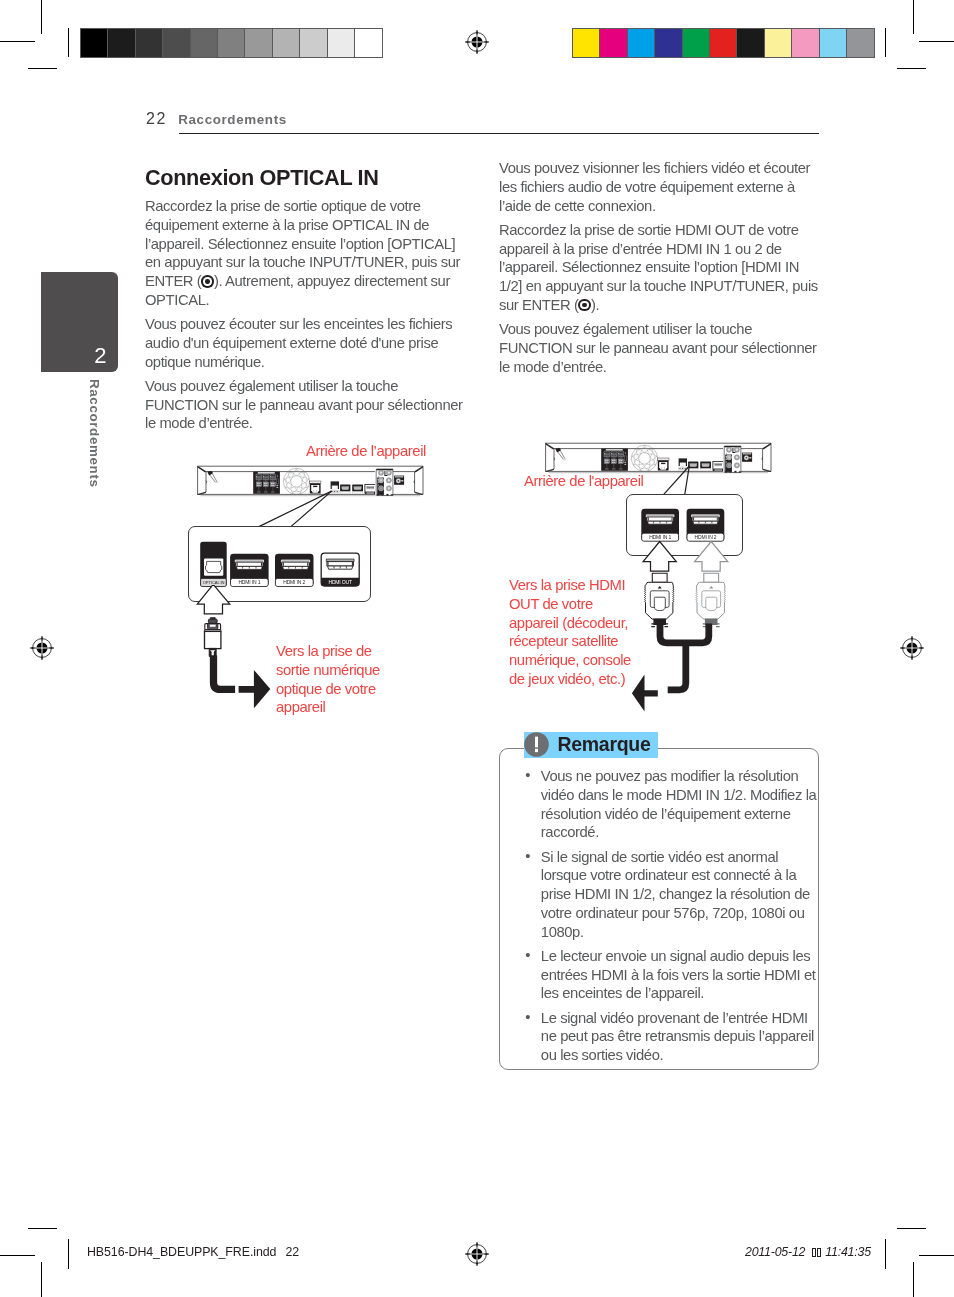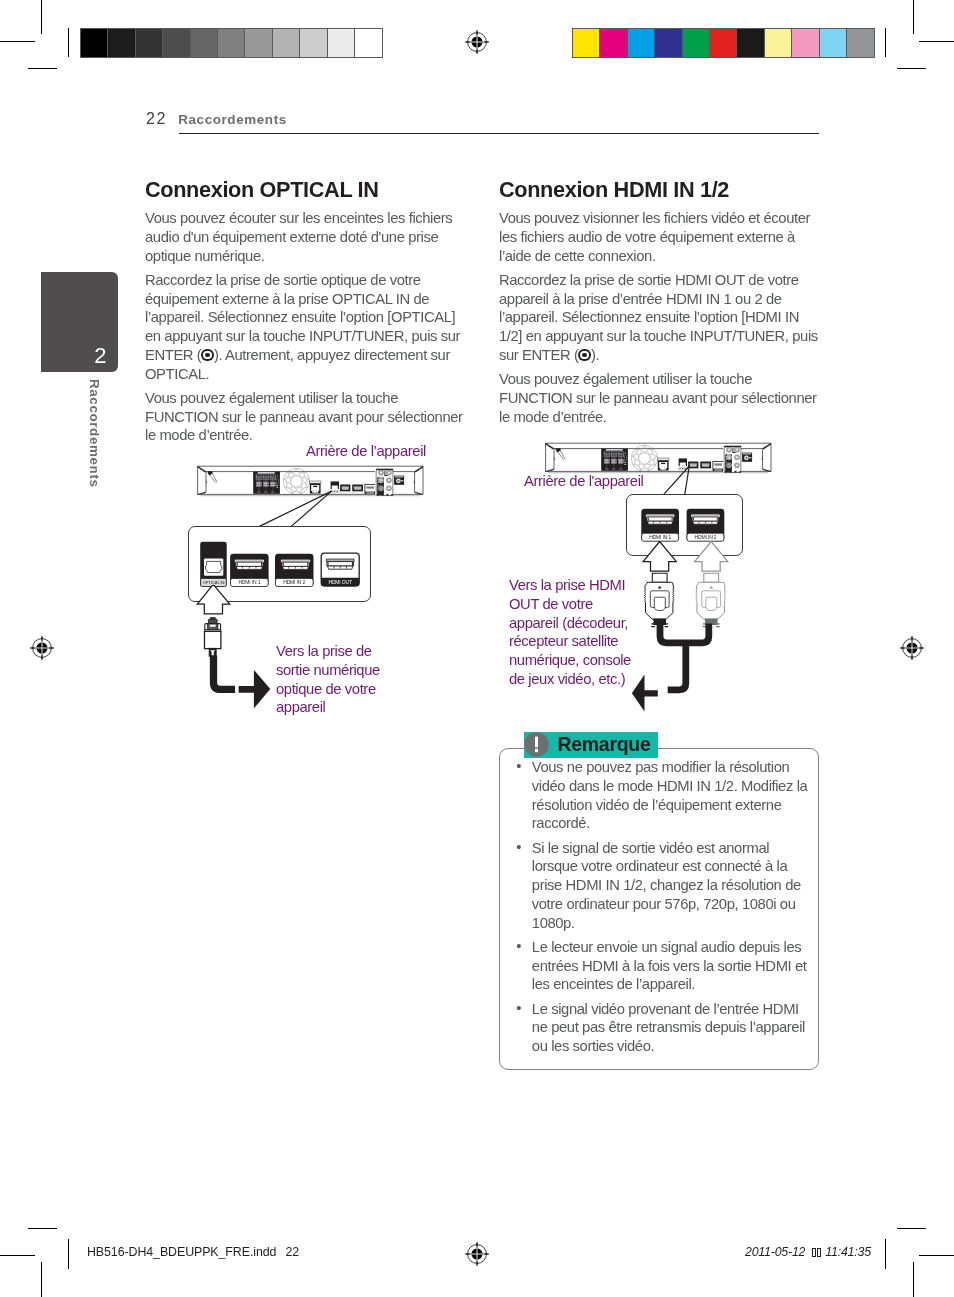--- a/index.html
+++ b/index.html
@@ -19,36 +19,36 @@
   .hdr-title{font-size:13.4px;color:#6d6e71;font-weight:bold;margin-left:7px;letter-spacing:0.62px;}
   .hdr-rule{position:absolute;left:179px;top:133px;width:640px;height:1.3px;background:#231f20;}
 
   
   .sidetab{position:absolute;left:41px;top:272px;width:77px;height:99.5px;background:#4f4d4e;border-radius:0 6px 6px 0;}
   .sidetab-num{position:absolute;right:11.5px;bottom:4.5px;color:#fff;font-size:22px;font-weight:normal;line-height:1;letter-spacing:0;}
   .sidetab-label{position:absolute;left:87px;top:379px;color:#6d6e71;font-size:13.4px;font-weight:bold;
     writing-mode:vertical-rl;letter-spacing:0.62px;}
 
   
-  .col{position:absolute;margin-top:12px;}
+  .col{position:absolute;}
   .col-left{left:145px;top:159px;width:319px;}
   .col-right{left:499px;top:159px;width:323px;}
   .h2{font-size:21.7px;font-weight:bold;color:#231f20;margin:0 0 7px 0;letter-spacing:-0.35px;line-height:24px;padding-top:7px;}
   .bp{font-size:14.8px;line-height:18.75px;color:#58595b;margin:0 0 5.5px 0;letter-spacing:-0.4px;}
 
   .enter-ico{display:inline-block;width:12.5px;height:12.5px;border-radius:50%;background:#231f20;
     position:relative;vertical-align:-1.5px;}
   .enter-ico::before{content:"";position:absolute;left:1.9px;top:1.9px;width:8.7px;height:8.7px;border-radius:50%;background:#fff;}
   .enter-ico::after{content:"";position:absolute;left:3.9px;top:3.9px;width:4.7px;height:4.7px;border-radius:50%;background:#231f20;}
 
 
   
   .fig{position:absolute;}
   .fig-left{left:0;top:0;}
-  .fig-cap{position:absolute;font-size:14.8px;line-height:18.75px;color:#701a75;letter-spacing:-0.4px;}
+  .fig-cap{position:absolute;font-size:14.8px;line-height:18.75px;color:#ef4444;letter-spacing:-0.4px;}
   .cap-l-top{left:306px;top:442px;white-space:nowrap;}
   .cap-l-bot{left:276px;top:642px;width:122px;}
   .rear-panel{position:absolute;}
   .rp-l{left:197px;top:465px;}
   .callout-l{position:absolute;left:186px;top:486px;}
   .lead{stroke:#231f20;stroke-width:1.2;fill:none;}
   .zoombox{position:absolute;border:1.5px solid #3b3b3d;border-radius:7px;background:#fff;box-sizing:border-box;}
   .zb-l{left:188px;top:526px;width:183px;height:76px;}
   .optcable{position:absolute;left:195px;top:585px;}
 
@@ -62,25 +62,25 @@
   .cap-r-top{left:524px;top:472px;white-space:nowrap;}
   .callout-r{position:absolute;left:534px;top:463px;}
   .zb-r{left:626px;top:494px;width:117px;height:62px;}
   .cap-r-bot{left:509px;top:576px;width:126px;}
   .hdmicable{position:absolute;left:600px;top:535px;}
 
 
   
   .notebox{position:absolute;left:499px;top:747.5px;width:320px;height:322px;
     border:1.1px solid #808285;border-radius:9px;box-sizing:border-box;background:#fff;}
-  .note-hdr{position:absolute;left:23.5px;top:-17.0px;height:26px;background:#14b8a6;padding:0 8px 0 0;
+  .note-hdr{position:absolute;left:23.5px;top:-17.0px;height:26px;background:#7dd3fc;padding:0 8px 0 0;
     display:flex;align-items:center;}
   .note-ico{display:inline-block;width:25px;height:25px;line-height:0;}
   .note-title{font-size:19.5px;color:#231f20;font-weight:bold;margin-left:9px;letter-spacing:-0.3px;}
-  .note-list{margin:0;padding:0;list-style:none;position:absolute;left:31.8px;top:9.5px;width:276px;}
+  .note-list{margin:9px;padding:0;list-style:none;position:absolute;left:31.8px;top:9.5px;width:276px;}
   .note-list li{position:relative;font-size:14.8px;line-height:18.75px;color:#58595b;letter-spacing:-0.4px;
     margin-bottom:5.5px;padding-left:0;}
   .note-list li::before{content:"\2022";position:absolute;left:-15.5px;top:-1px;color:#58595b;font-size:14.8px;}
 
   
   .ftr-left{position:absolute;left:87px;top:1245px;font-size:12.4px;color:#231f20;white-space:nowrap;letter-spacing:-0.08px;}
   .ftr-right{position:absolute;left:745px;top:1245px;font-size:12.4px;color:#231f20;white-space:nowrap;letter-spacing:-0.22px;font-style:italic;}
   .ftr-gap{display:inline-block;width:9px;}
   .ftr-gap2{display:inline-block;width:7px;}
   .ampm{display:inline-block;width:9px;height:8.2px;position:relative;
@@ -185,27 +185,26 @@
   </div>
   <div class="hdr-rule"></div>
 
   <div class="sidetab">
     <span class="sidetab-num">2</span>
   </div>
   <div class="sidetab-label">Raccordements</div>
 
   <div class="col col-left">
     <h2 class="h2">Connexion OPTICAL IN</h2>
+    <p class="bp"><span>Raccordez la prise de sortie optique de votre équipement externe à la prise OPTICAL IN de l’appareil. Sélectionnez ensuite l’option [OPTICAL] en appuyant sur la touche INPUT/TUNER, puis sur ENTER (</span><span class="enter-ico"></span><span>). Autrement, appuyez directement sur OPTICAL.</span></p>
     <p class="bp">Vous pouvez écouter sur les enceintes les fichiers audio d'un équipement externe doté d'une prise optique numérique.</p>
-    <p class="bp"><span>Raccordez la prise de sortie optique de votre équipement externe à la prise OPTICAL IN de l’appareil. Sélectionnez ensuite l’option [OPTICAL] en appuyant sur la touche INPUT/TUNER, puis sur ENTER (</span><span class="enter-ico"></span><span>). Autrement, appuyez directement sur OPTICAL.</span></p>
     <p class="bp">Vous pouvez également utiliser la touche FUNCTION sur le panneau avant pour sélectionner le mode d’entrée.</p>
   </div>
 
   <div class="col col-right">
-    <h2 class="h2">Connexion HDMI IN 1/2</h2>
     <p class="bp">Vous pouvez visionner les fichiers vidéo et écouter les fichiers audio de votre équipement externe à l’aide de cette connexion.</p>
     <p class="bp"><span>Raccordez la prise de sortie HDMI OUT de votre appareil à la prise d’entrée HDMI IN 1 ou 2 de l’appareil. Sélectionnez ensuite l’option [HDMI IN 1/2] en appuyant sur la touche INPUT/TUNER, puis sur ENTER (</span><span class="enter-ico"></span><span>).</span></p>
     <p class="bp">Vous pouvez également utiliser la touche FUNCTION sur le panneau avant pour sélectionner le mode d’entrée.</p>
   </div>
 
   <div class="fig fig-left">
     <div class="fig-cap cap-l-top">Arrière de l’appareil</div>
     <div class="rear-panel rp-l"><svg class="rpsvg" viewBox="0 0 227 32" width="227" height="32">
 <path d="M3.5 30.6 H223" stroke="#c7c8ca" stroke-width="1.3" fill="none"></path>
 <g fill="none" stroke="#231f20" stroke-width="0.7" stroke-linejoin="miter">

